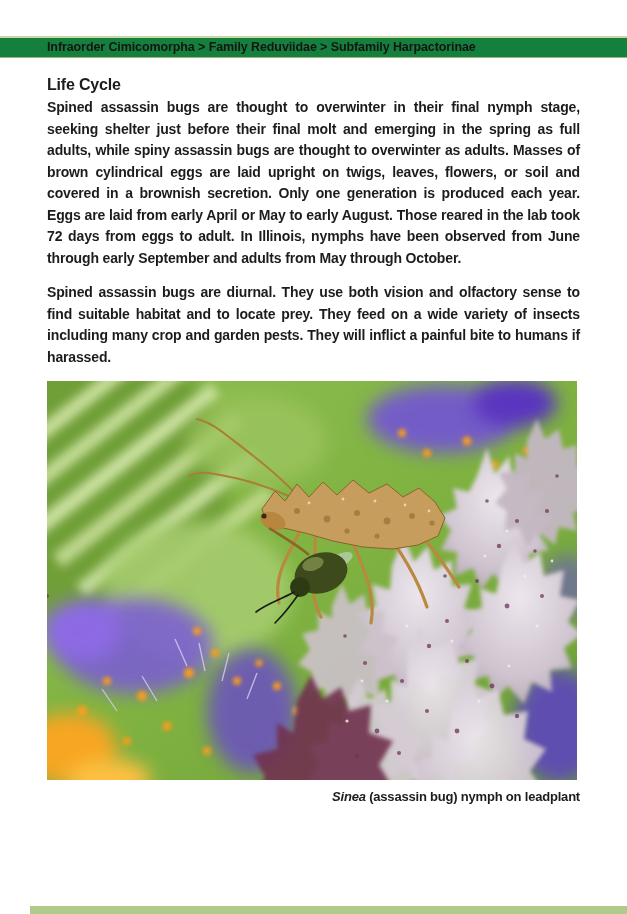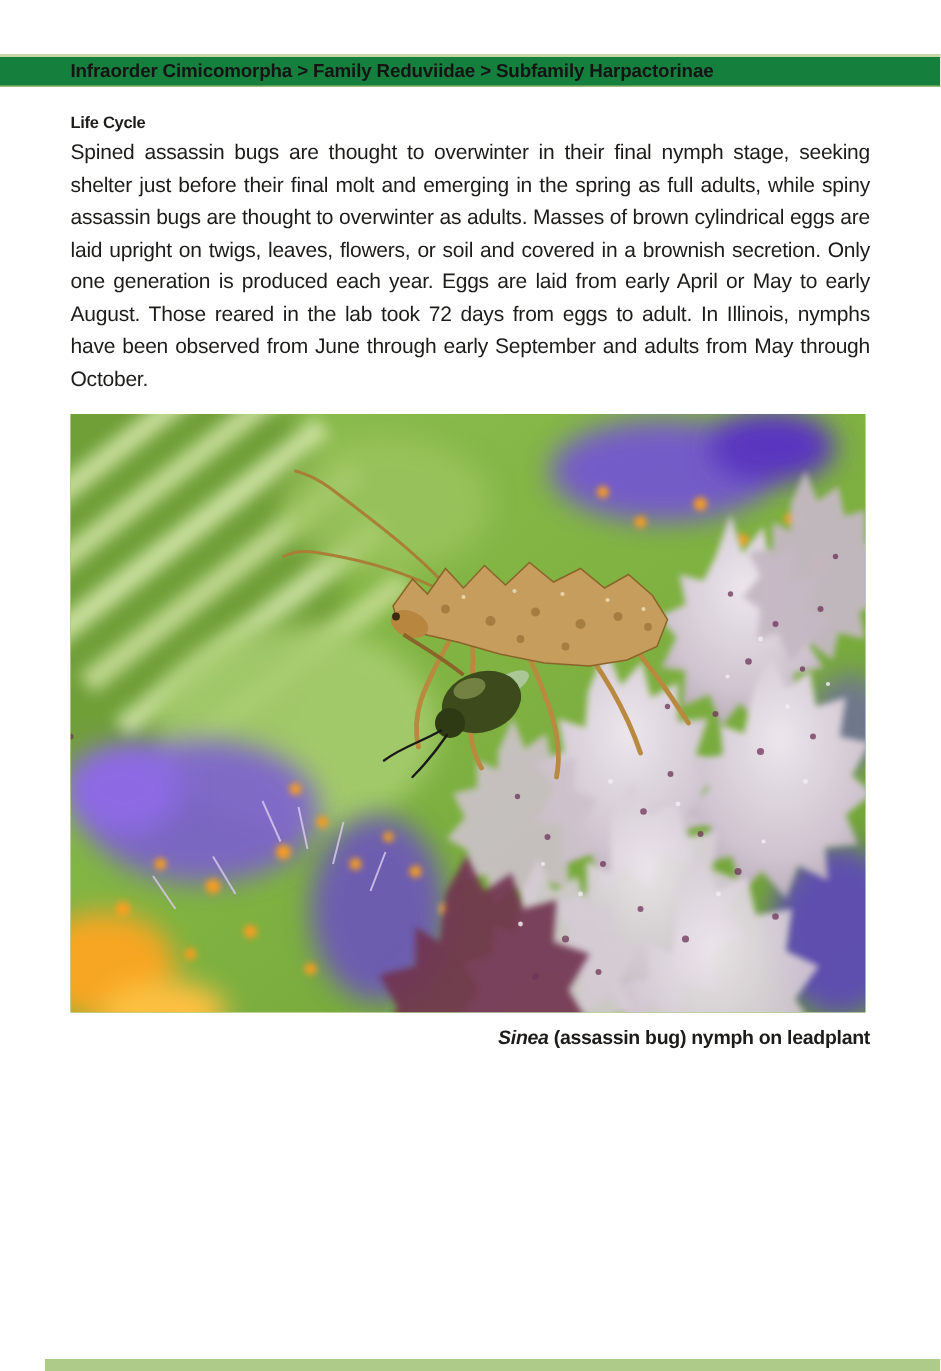--- a/index.html
+++ b/index.html
@@ -27,33 +27,34 @@
     letter-spacing: -0.1px;
     color: #141414;
     white-space: nowrap;
   }
   .content {
     position: absolute;
     top: 76px; left: 47px;
     width: 533px;
   }
   .section h2 {
-    font-size: 11px;
+    font-size: 16px;
     font-weight: bold;
     margin: 0 0 3px 0;
     letter-spacing: -0.2px;
     color: #1d1c1a;
   }
   .section p {
     margin: 0;
     font-size: 14px;
     line-height: 21.5px;
     text-align: justify;
     letter-spacing: -0.15px;
     color: #1d1c1a;
+    font-weight: bold;
   }
   .section + .section { margin-top: 13px; }
   .genus { font-style: italic; }
   figure.photo-figure { margin: 10px 0 0 0; padding: 0; }
   .photo {
     width: 530px; height: 399px;
     overflow: hidden;
     background: #86b344;
   }
   .photo svg { display: block; }
@@ -83,20 +84,21 @@
   </header>
 
   <main class="content">
 
     <section class="section">
       <h2>Life Cycle</h2>
       <p>Spined assassin bugs are thought to overwinter in their final nymph stage, seeking shelter just before their final molt and emerging in the spring as full adults, while spiny assassin bugs are thought to overwinter as adults. Masses of brown cylindrical eggs are laid upright on twigs, leaves, flowers, or soil and covered in a brownish secretion. Only one generation is produced each year. Eggs are laid from early April or May to early August. Those reared in the lab took 72 days from eggs to adult. In Illinois, nymphs have been observed from June through early September and adults from May through October.</p>
     </section>
 
     <section class="section">
+      <p>Spined assassin bugs are diurnal. They use both vision and olfactory sense to find suitable habitat and to locate prey. They feed on a wide variety of insects including many crop and garden pests.  They will inflict a painful bite to humans if harassed.</p>
     </section>
 
     <section class="section">
     </section>
 
     <figure class="photo-figure">
       <div class="photo">
 
         <svg viewBox="0 0 530 399" width="530" height="399" xmlns="http://www.w3.org/2000/svg">
           <defs>

